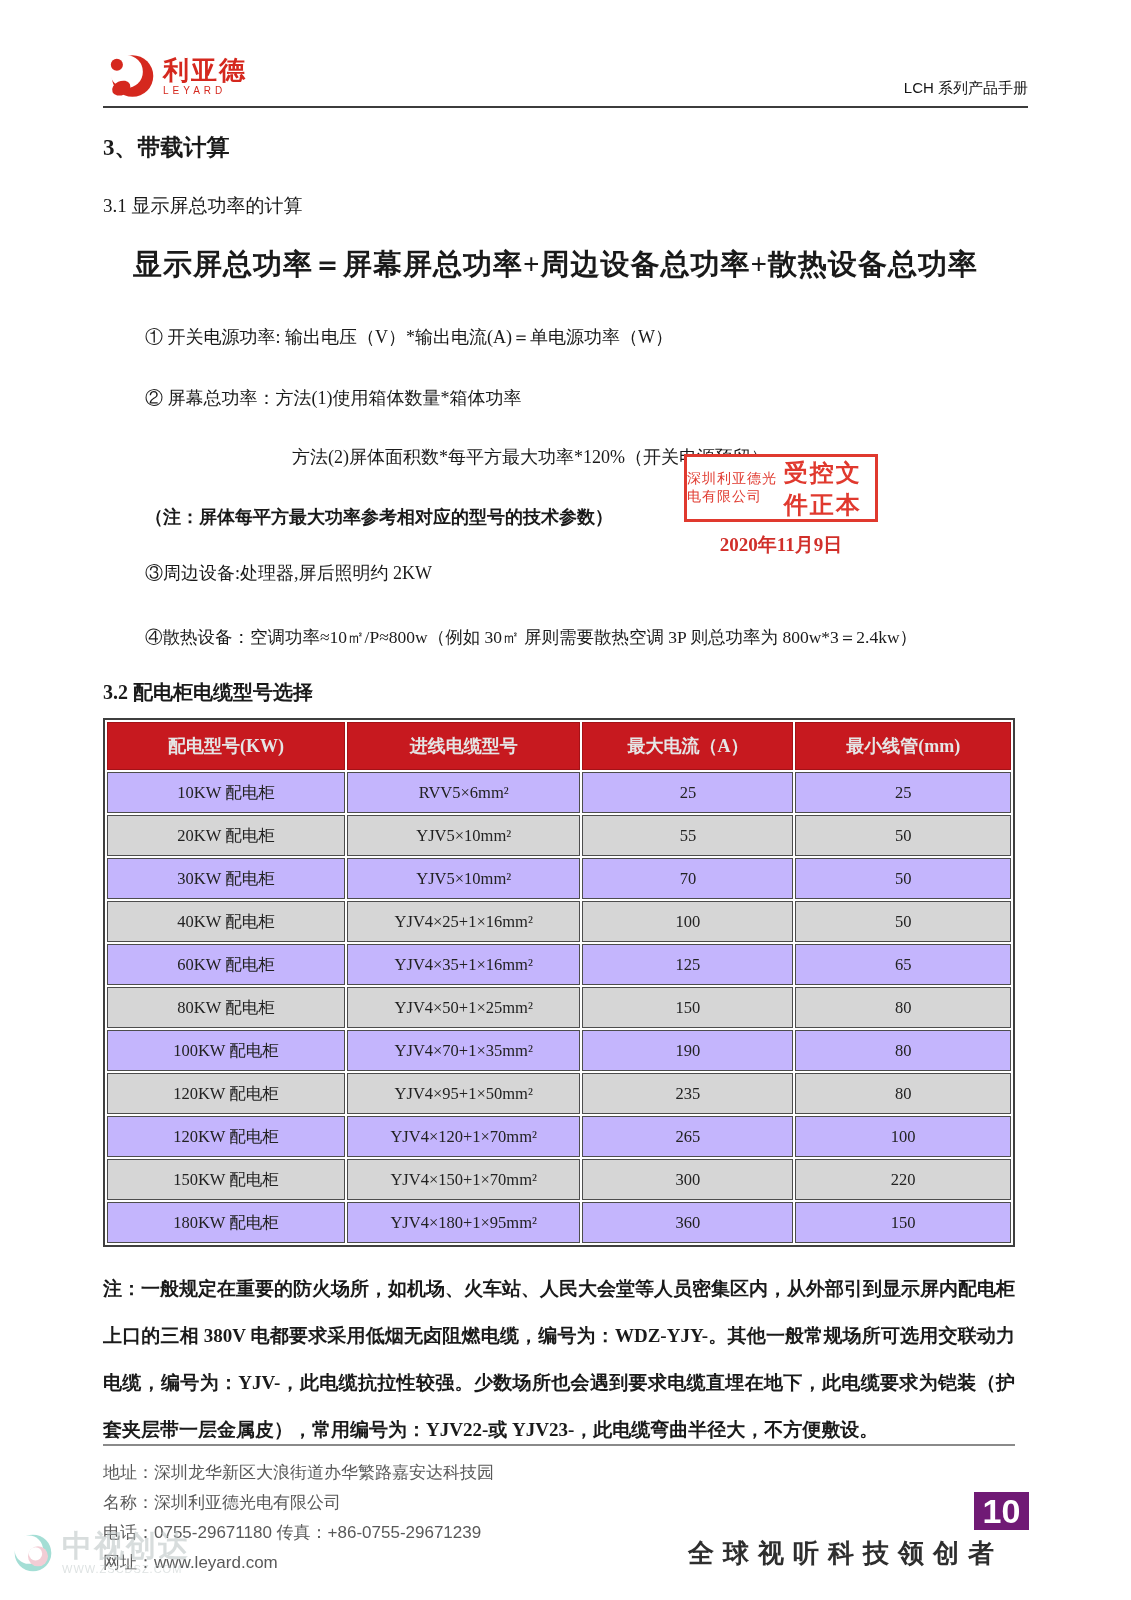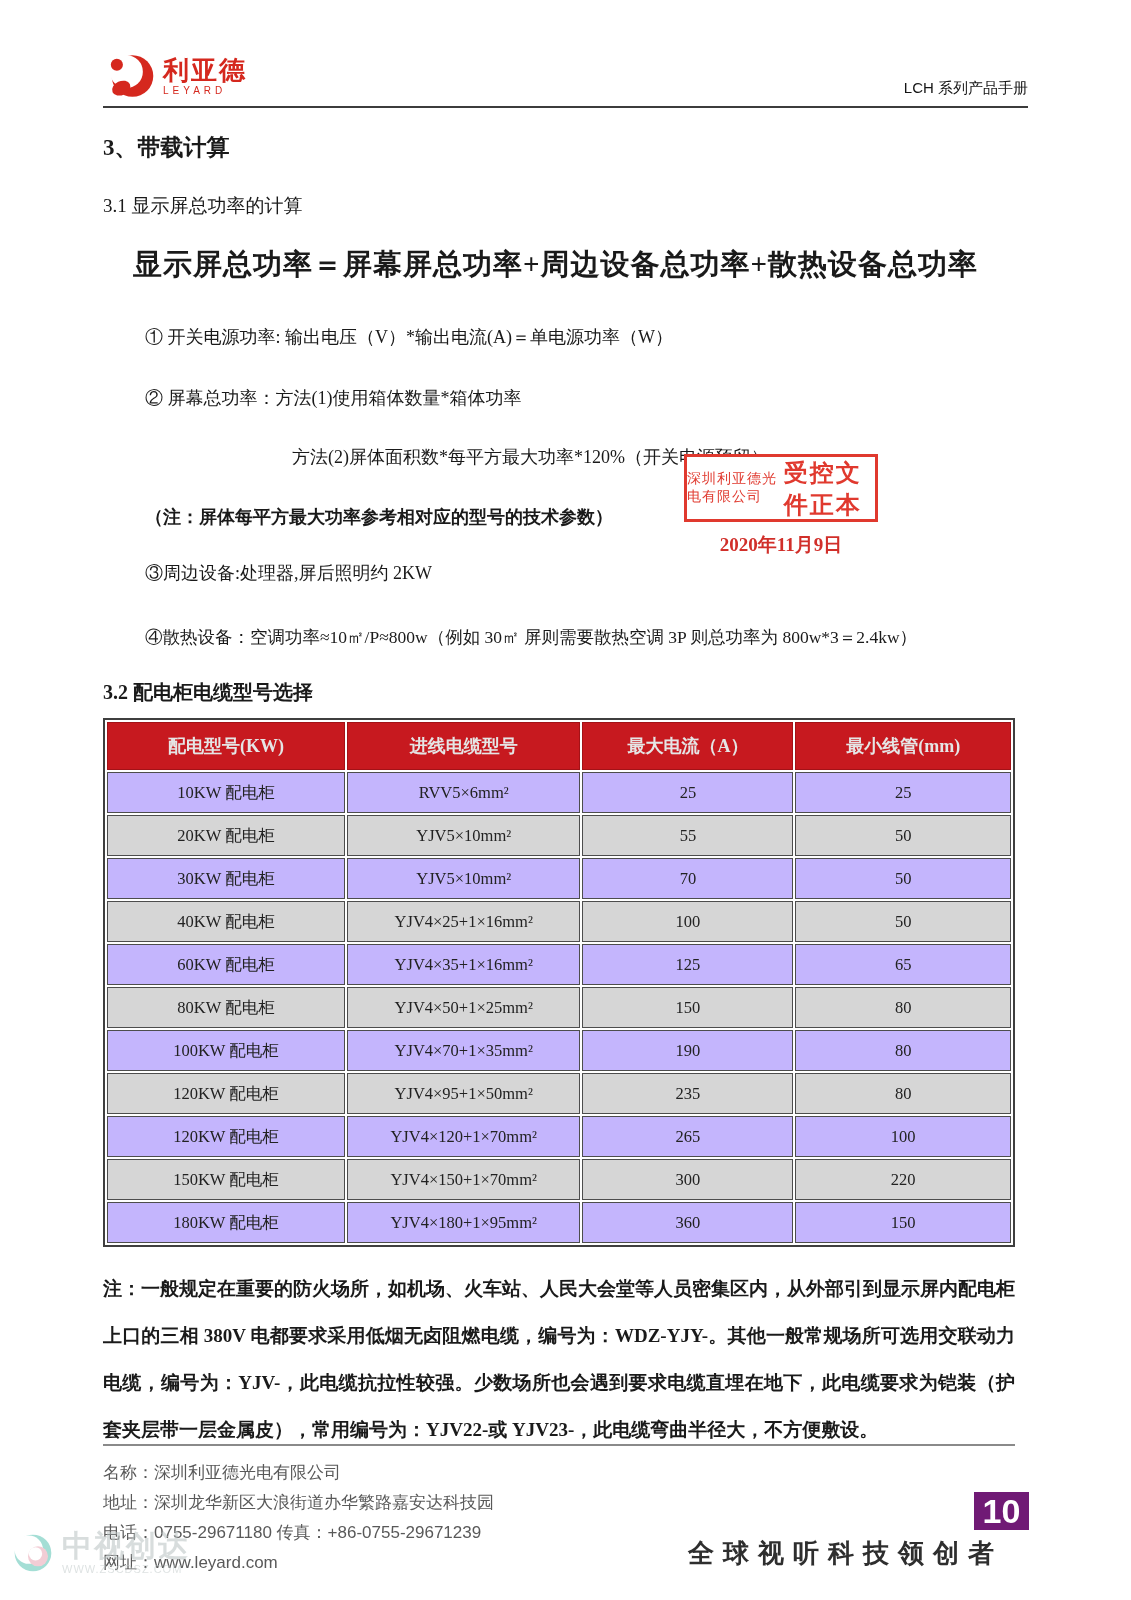--- a/index.html
+++ b/index.html
@@ -229,22 +229,22 @@
           <td>YJV4×180+1×95mm²</td>
           <td>360</td>
           <td>150</td>
         </tr>
       </tbody>
   </table>
 
   <div class="note">注：一般规定在重要的防火场所，如机场、火车站、人民大会堂等人员密集区内，从外部引到显示屏内配电柜上口的三相 380V 电都要求采用低烟无卤阻燃电缆，编号为：WDZ-YJY-。其他一般常规场所可选用交联动力电缆，编号为：YJV-，此电缆抗拉性较强。少数场所也会遇到要求电缆直埋在地下，此电缆要求为铠装（护套夹层带一层金属皮），常用编号为：YJV22-或 YJV23-，此电缆弯曲半径大，不方便敷设。</div>
 
   <div class="footer">
+    <div class="footer-line">地址：深圳龙华新区大浪街道办华繁路嘉安达科技园</div>
     <div class="footer-line">名称：深圳利亚德光电有限公司</div>
-    <div class="footer-line">地址：深圳龙华新区大浪街道办华繁路嘉安达科技园</div>
     <div class="footer-line">电话：0755-29671180 传真：+86-0755-29671239</div>
     <div class="footer-line">网址：www.leyard.com</div>
   </div>
   <div class="tagline">全球视听科技领创者</div>
   <div class="page-box">10</div>
 
   <div class="watermark">
     <svg width="50" height="50" viewBox="0 0 60 60">
       <circle cx="30" cy="30" r="22" fill="#5bc4b4"></circle>
       <circle cx="25" cy="26" r="17" fill="#ffffff"></circle>

